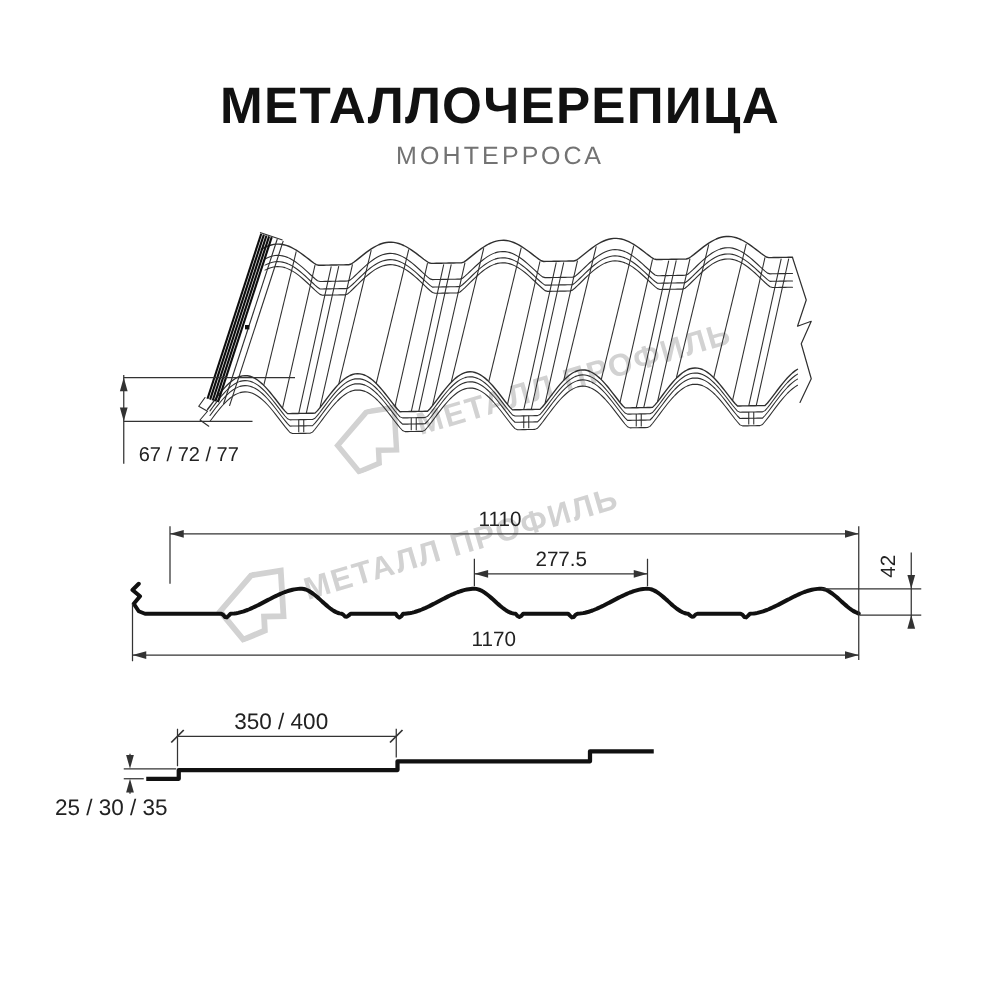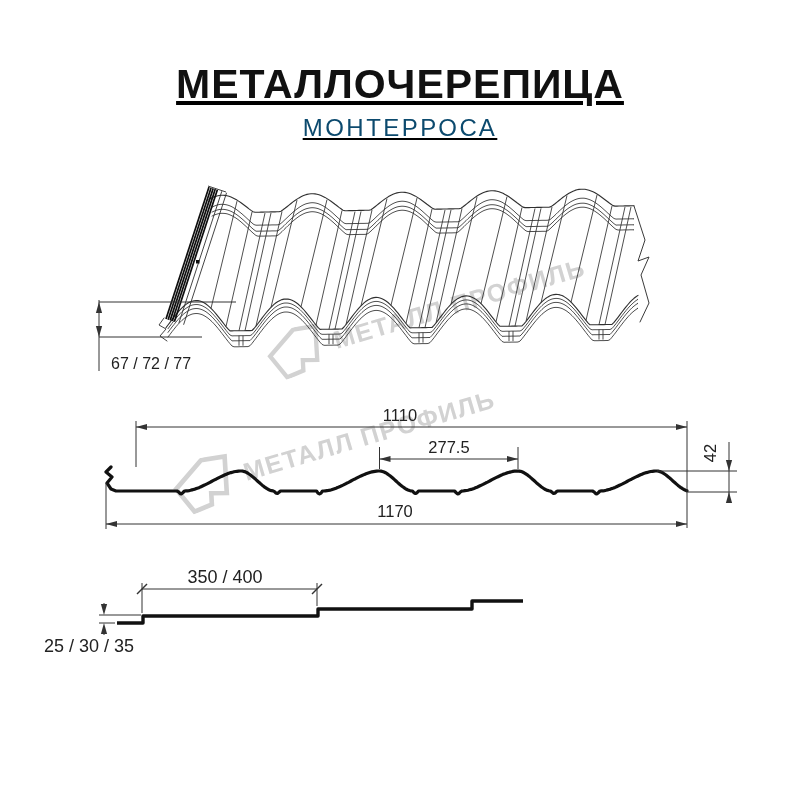--- a/index.html
+++ b/index.html
@@ -1,20 +1,20 @@
 <!DOCTYPE html>
 <html><head>
 <meta charset="utf-8">
 <style>
   html,body{margin:0;padding:0;background:#ffffff;}
   body{width:800px;height:800px;overflow:hidden;font-family:"Liberation Sans",sans-serif;}
   #stage{position:relative;width:800px;height:800px;background:#fff;}
-  .header{position:absolute;top:64px;left:0;width:800px;text-align:center;z-index:3;text-decoration:underline;}
+  .header{position:absolute;top:64px;left:0;width:800px;text-align:center;z-index:3;}
   .title{font-size:41px;font-weight:700;letter-spacing:1px;color:#111;line-height:1.0;}
-  .subtitle{margin-top:9px;font-size:24px;font-weight:400;letter-spacing:2.5px;color:#0c4a6e;}
+  .subtitle{margin-top:9px;font-size:20px;font-weight:400;letter-spacing:2.5px;color:#737373;}
   .wm{position:absolute;display:flex;align-items:center;gap:11px;transform:rotate(-16.5deg);transform-origin:0 50%;z-index:1;pointer-events:none;}
   .wm-text{font-size:25px;font-weight:700;letter-spacing:1.5px;white-space:nowrap;}
   #art-layer{position:absolute;left:0;top:0;z-index:2;}
 </style>
 </head>
 <body>
 
 <div id="stage">
 
   <div class="header">

